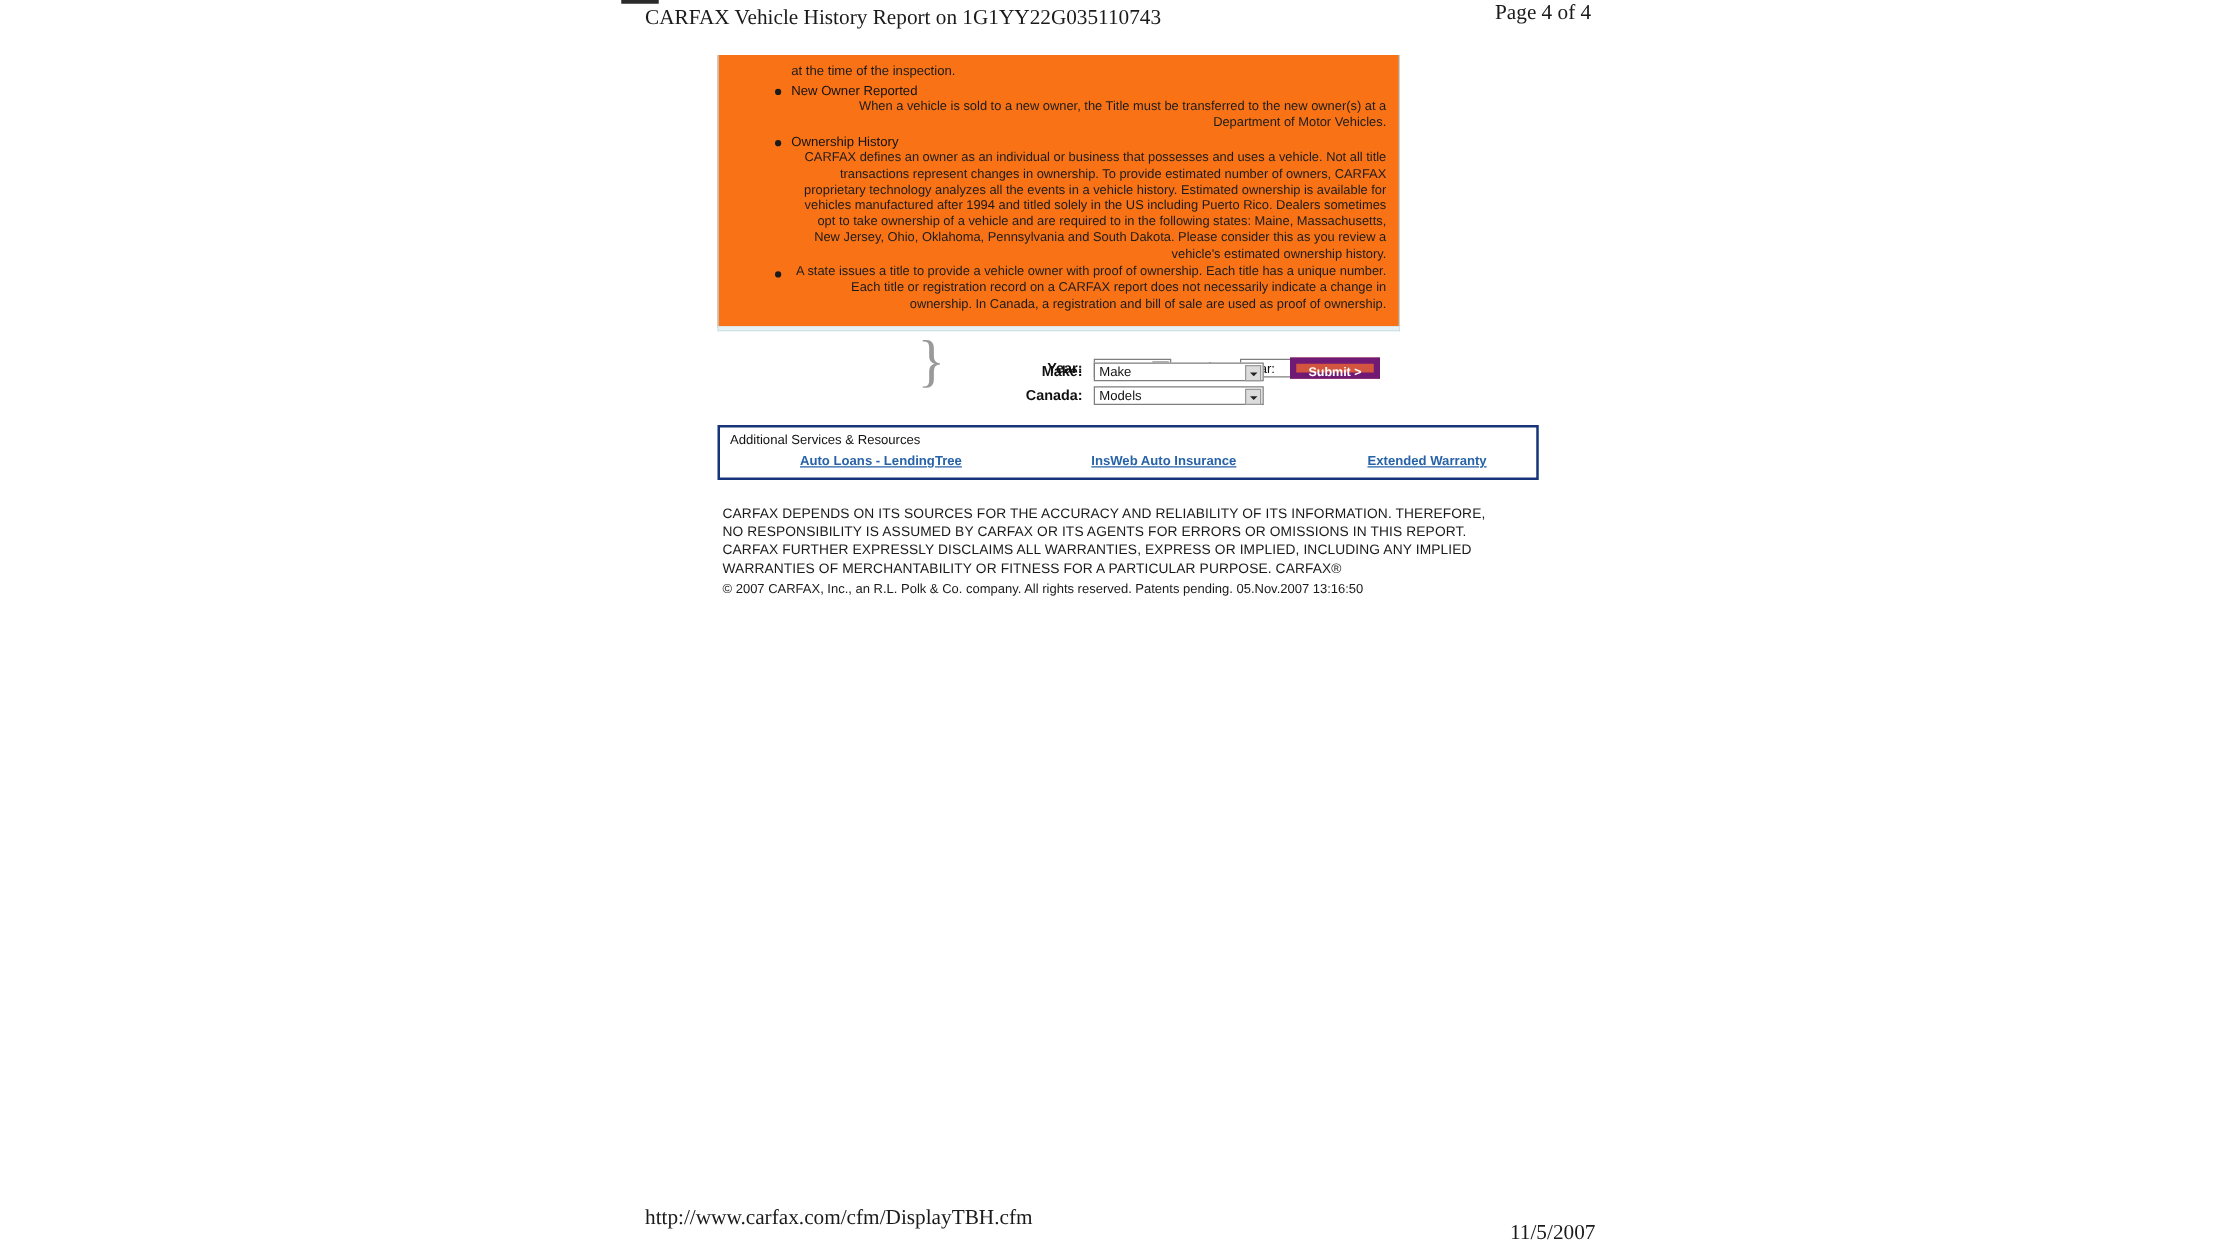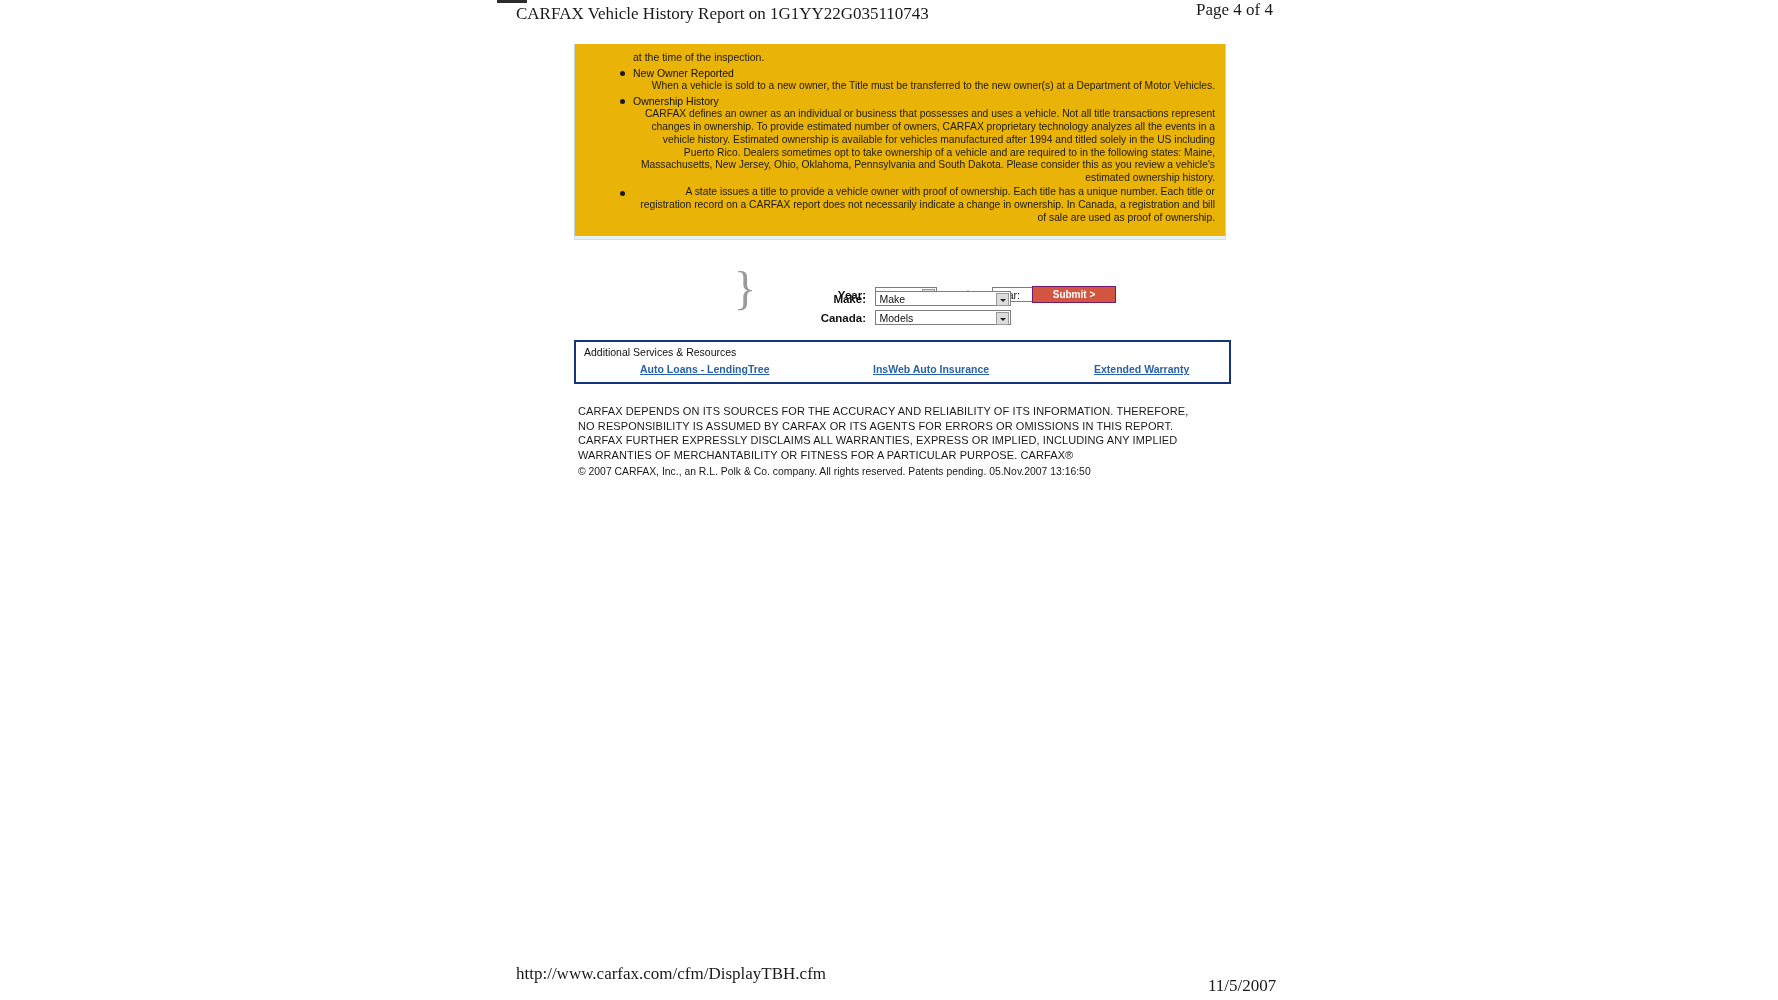--- a/index.html
+++ b/index.html
@@ -79,24 +79,24 @@
     top: 0;
     width: 1778px;
     height: 1000px;
   }
 
   
   .gloss-panel {
     position: absolute;
     left: 574px;
     top: 44px;
-    width: 652px;
+    width: 546px;
     border: 1px solid #bcd6de;
     border-top: none;
-    background: #eab308;
+    background: #f97316;
     padding: 7px 10px 10px 10px;
     box-sizing: border-box;
   }
   .gloss-panel::after {
     content: "";
     position: absolute;
     left: -1px;
     right: -1px;
     bottom: -4px;
     height: 3px;
@@ -212,24 +212,24 @@
     font-size: 15px;
     color: #111;
     margin: 16px 4px;
     vertical-align: middle;
     padding-left: 20px;
   }
   .submit-btn {
     position: absolute;
     left: 212px;
     top: 24px;
-    width: 84px;
+    width: 72px;
     height: 17px;
     background: #d4553f;
-    border: 1px solid #701a75;
+    border: 5px solid #701a75;
     color: #ffffff;
     font-size: 10px;
     font-weight: bold;
     line-height: 16px;
     text-align: center;
     box-sizing: border-box;
   }
 
   
   .services {

